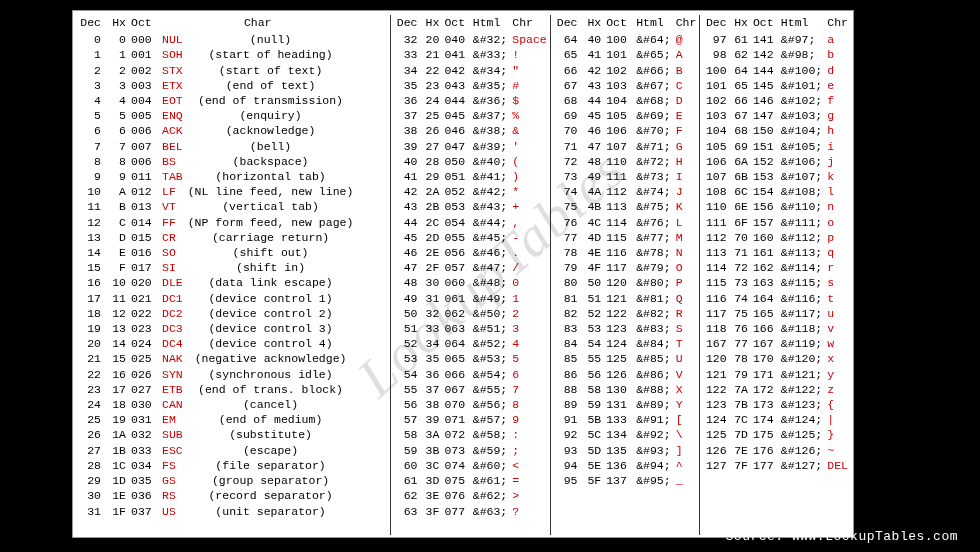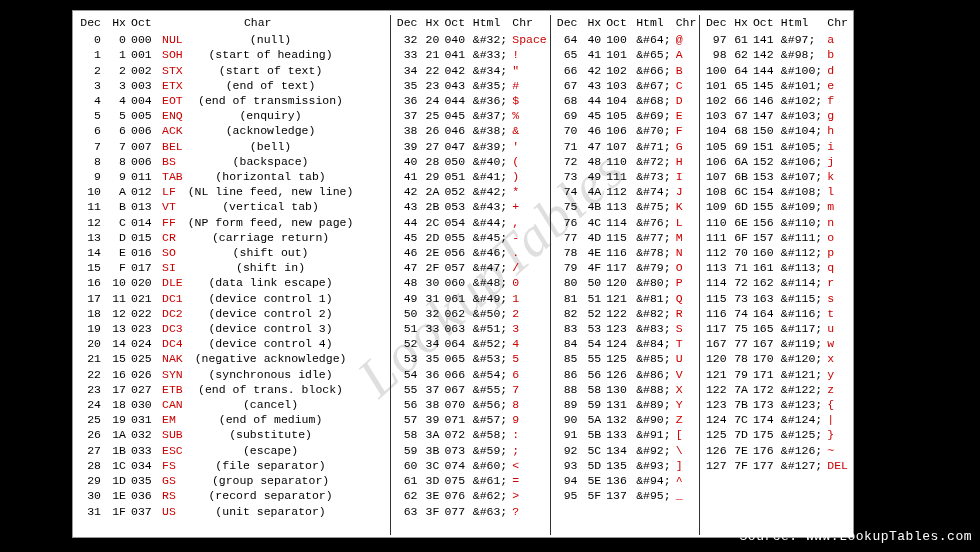--- a/index.html
+++ b/index.html
@@ -89,21 +89,21 @@
   .c-html{ text-align: left; }
   .c-chr { text-align: left; }
   .c-desc{ text-align: center; }
 
   .ctrl  { color: #cc0000; }
   .chr   { color: #cc0000; }
   .hdr-row th { border-bottom: 0; }
 
   .credit {
     position: absolute;
-    right: 8px;
+    right: 22px;
     bottom: 8px;
     color: #ffffff;
     font-family: "Liberation Mono", "DejaVu Sans Mono", monospace;
     font-size: 13px;
     letter-spacing: 0.5px;
   }
   .credit .label { color: #ffffff; }
   .credit .url { color: #ffffff; }
 </style>
 </head>
@@ -776,27 +776,20 @@
               <td class="c-chr chr">X</td>
             </tr>
             <tr>
               <td class="c-dec">89</td>
               <td class="c-hx">59</td>
               <td class="c-oct">131</td>
               <td class="c-html">&amp;#89;</td>
               <td class="c-chr chr">Y</td>
             </tr>
             <tr>
-              <td class="c-dec">90</td>
-              <td class="c-hx">5A</td>
-              <td class="c-oct">132</td>
-              <td class="c-html">&amp;#90;</td>
-              <td class="c-chr chr">Z</td>
-            </tr>
-            <tr>
               <td class="c-dec">91</td>
               <td class="c-hx">5B</td>
               <td class="c-oct">133</td>
               <td class="c-html">&amp;#91;</td>
               <td class="c-chr chr">[</td>
             </tr>
             <tr>
               <td class="c-dec">92</td>
               <td class="c-hx">5C</td>
               <td class="c-oct">134</td>
@@ -911,27 +904,20 @@
               <td class="c-chr chr">k</td>
             </tr>
             <tr>
               <td class="c-dec">108</td>
               <td class="c-hx">6C</td>
               <td class="c-oct">154</td>
               <td class="c-html">&amp;#108;</td>
               <td class="c-chr chr">l</td>
             </tr>
             <tr>
-              <td class="c-dec">109</td>
-              <td class="c-hx">6D</td>
-              <td class="c-oct">155</td>
-              <td class="c-html">&amp;#109;</td>
-              <td class="c-chr chr">m</td>
-            </tr>
-            <tr>
               <td class="c-dec">110</td>
               <td class="c-hx">6E</td>
               <td class="c-oct">156</td>
               <td class="c-html">&amp;#110;</td>
               <td class="c-chr chr">n</td>
             </tr>
             <tr>
               <td class="c-dec">111</td>
               <td class="c-hx">6F</td>
               <td class="c-oct">157</td>
@@ -974,20 +960,27 @@
               <td class="c-chr chr">t</td>
             </tr>
             <tr>
               <td class="c-dec">117</td>
               <td class="c-hx">75</td>
               <td class="c-oct">165</td>
               <td class="c-html">&amp;#117;</td>
               <td class="c-chr chr">u</td>
             </tr>
             <tr>
+              <td class="c-dec">118</td>
+              <td class="c-hx">76</td>
+              <td class="c-oct">166</td>
+              <td class="c-html">&amp;#118;</td>
+              <td class="c-chr chr">v</td>
+            </tr>
+            <tr>
               <td class="c-dec">167</td>
               <td class="c-hx">77</td>
               <td class="c-oct">167</td>
               <td class="c-html">&amp;#119;</td>
               <td class="c-chr chr">w</td>
             </tr>
             <tr>
               <td class="c-dec">120</td>
               <td class="c-hx">78</td>
               <td class="c-oct">170</td>

